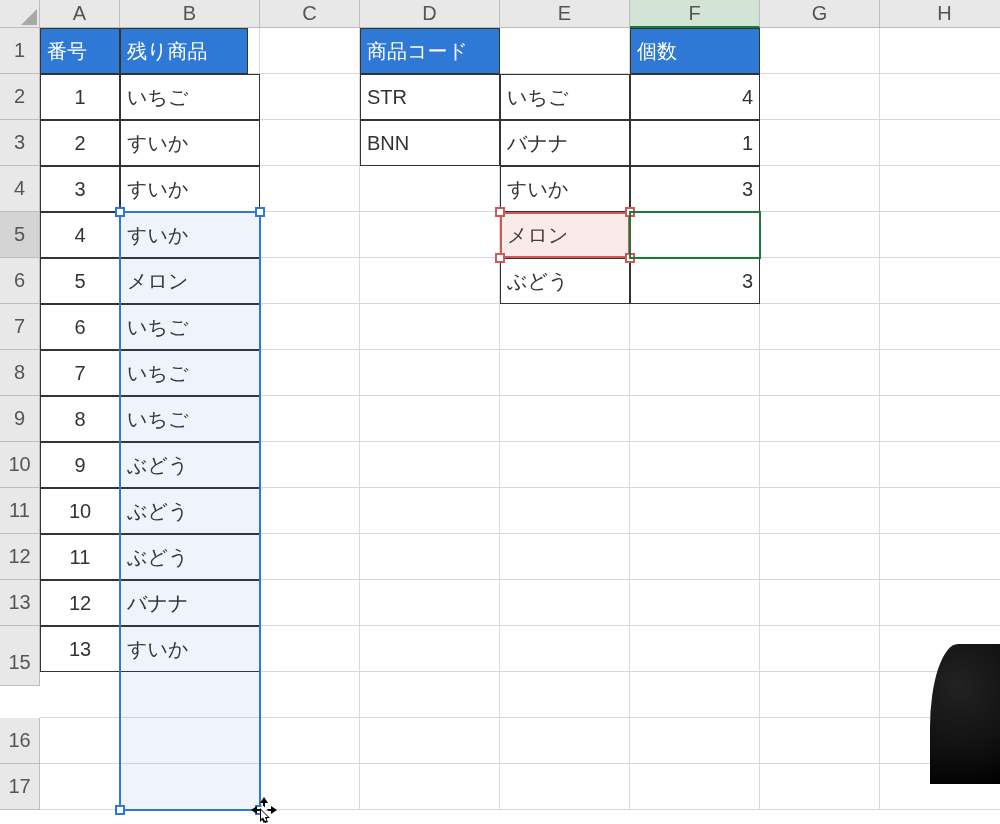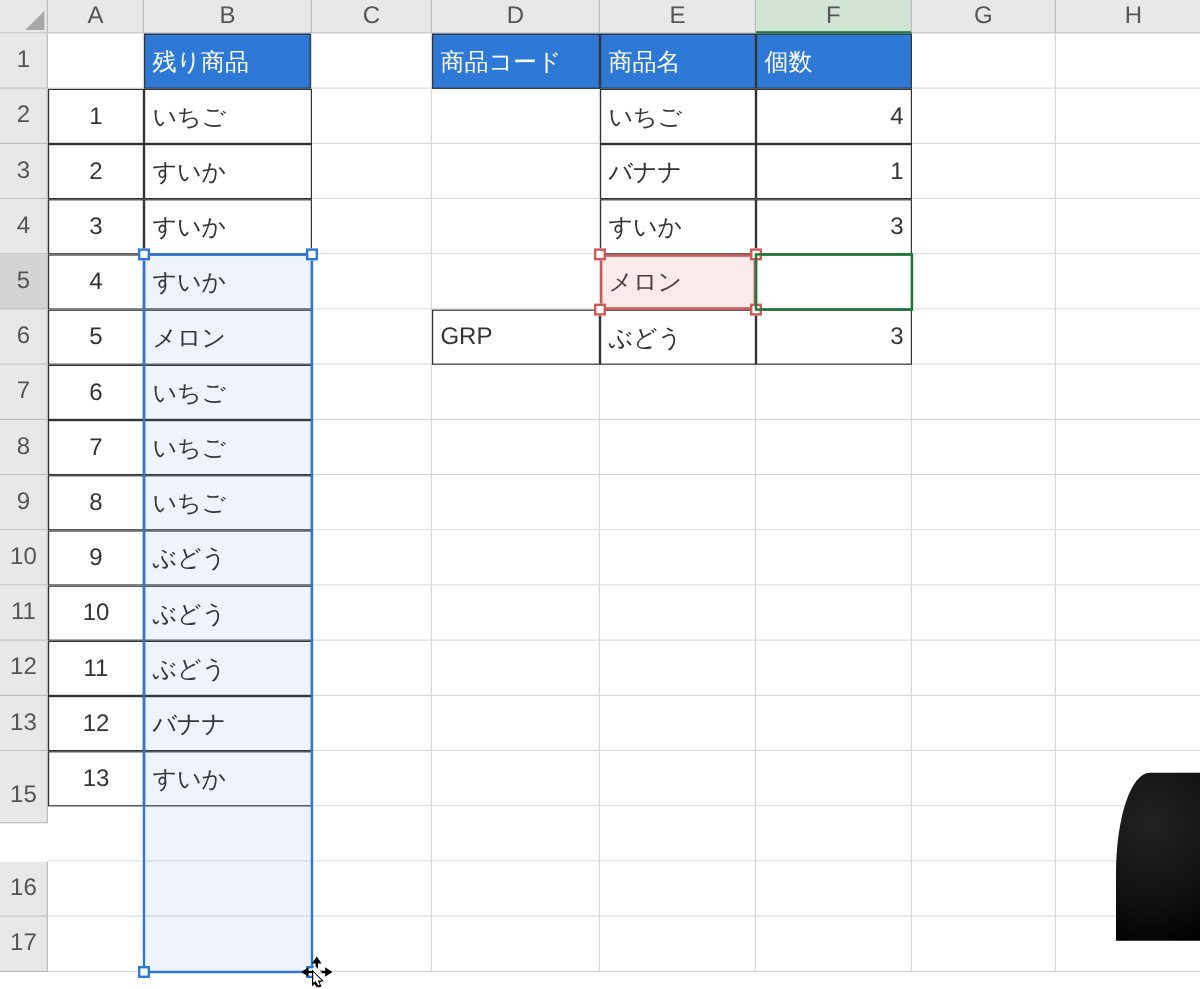--- a/index.html
+++ b/index.html
@@ -300,21 +300,22 @@
     <div class="cell" style="left: 880px; top: 718px; width: 130px; height: 46px;"></div>
     <div class="cell hdr-row" style="left: 0px; top: 764px; width: 40px; height: 46px;">17</div>
     <div class="cell" style="left: 40px; top: 764px; width: 80px; height: 46px;"></div>
     <div class="cell" style="left: 120px; top: 764px; width: 140px; height: 46px;"></div>
     <div class="cell" style="left: 260px; top: 764px; width: 100px; height: 46px;"></div>
     <div class="cell" style="left: 360px; top: 764px; width: 140px; height: 46px;"></div>
     <div class="cell" style="left: 500px; top: 764px; width: 130px; height: 46px;"></div>
     <div class="cell" style="left: 630px; top: 764px; width: 130px; height: 46px;"></div>
     <div class="cell" style="left: 760px; top: 764px; width: 120px; height: 46px;"></div>
     <div class="cell" style="left: 880px; top: 764px; width: 130px; height: 46px;"></div>
-    <div class="cell thead left" style="left: 120px; top: 28px; width: 139px; height: 46px;">残り商品</div>
+    <div class="cell thead left" style="left: 40px; top: 28px; width: 80px; height: 46px;">番号</div>
+    <div class="cell thead left" style="left: 120px; top: 28px; width: 128px; height: 46px;">残り商品</div>
     <div class="cell tcell center" style="left: 40px; top: 74px; width: 80px; height: 46px;">1</div>
     <div class="cell tcell left" style="left: 120px; top: 74px; width: 140px; height: 46px;">いちご</div>
     <div class="cell tcell center" style="left: 40px; top: 120px; width: 80px; height: 46px;">2</div>
     <div class="cell tcell left" style="left: 120px; top: 120px; width: 140px; height: 46px;">すいか</div>
     <div class="cell tcell center" style="left: 40px; top: 166px; width: 80px; height: 46px;">3</div>
     <div class="cell tcell left" style="left: 120px; top: 166px; width: 140px; height: 46px;">すいか</div>
     <div class="cell tcell center" style="left: 40px; top: 212px; width: 80px; height: 46px;">4</div>
     <div class="cell tcell left" style="left: 120px; top: 212px; width: 140px; height: 46px;">すいか</div>
     <div class="cell tcell center" style="left: 40px; top: 258px; width: 80px; height: 46px;">5</div>
     <div class="cell tcell left" style="left: 120px; top: 258px; width: 140px; height: 46px;">メロン</div>
@@ -328,31 +329,31 @@
     <div class="cell tcell left" style="left: 120px; top: 442px; width: 140px; height: 46px;">ぶどう</div>
     <div class="cell tcell center" style="left: 40px; top: 488px; width: 80px; height: 46px;">10</div>
     <div class="cell tcell left" style="left: 120px; top: 488px; width: 140px; height: 46px;">ぶどう</div>
     <div class="cell tcell center" style="left: 40px; top: 534px; width: 80px; height: 46px;">11</div>
     <div class="cell tcell left" style="left: 120px; top: 534px; width: 140px; height: 46px;">ぶどう</div>
     <div class="cell tcell center" style="left: 40px; top: 580px; width: 80px; height: 46px;">12</div>
     <div class="cell tcell left" style="left: 120px; top: 580px; width: 140px; height: 46px;">バナナ</div>
     <div class="cell tcell center" style="left: 40px; top: 626px; width: 80px; height: 46px;">13</div>
     <div class="cell tcell left" style="left: 120px; top: 626px; width: 140px; height: 46px;">すいか</div>
     <div class="cell thead left" style="left: 360px; top: 28px; width: 140px; height: 46px;">商品コード</div>
-    <div class="cell thead left" style="left: 500px; top: 28px; width: 130px; height: 46px;">商品名</div>
     <div class="cell thead left" style="left: 630px; top: 28px; width: 130px; height: 46px;">個数</div>
+    <div class="cell tcell left" style="left: 360px; top: 74px; width: 140px; height: 46px;">STR</div>
     <div class="cell tcell left" style="left: 500px; top: 74px; width: 130px; height: 46px;">いちご</div>
     <div class="cell tcell right" style="left: 630px; top: 74px; width: 130px; height: 46px;">4</div>
+    <div class="cell tcell left" style="left: 360px; top: 120px; width: 140px; height: 46px;">BNN</div>
     <div class="cell tcell left" style="left: 500px; top: 120px; width: 130px; height: 46px;">バナナ</div>
     <div class="cell tcell right" style="left: 630px; top: 120px; width: 130px; height: 46px;">1</div>
     <div class="cell tcell left" style="left: 500px; top: 166px; width: 130px; height: 46px;">すいか</div>
     <div class="cell tcell right" style="left: 630px; top: 166px; width: 130px; height: 46px;">3</div>
     <div class="cell tcell left" style="left: 500px; top: 212px; width: 130px; height: 46px;">メロン</div>
     <div class="cell tcell left" style="left: 630px; top: 212px; width: 130px; height: 46px;"></div>
-    <div class="cell tcell left" style="left: 360px; top: 258px; width: 140px; height: 46px;">GRP</div>
     <div class="cell tcell left" style="left: 500px; top: 258px; width: 130px; height: 46px;">ぶどう</div>
     <div class="cell tcell right" style="left: 630px; top: 258px; width: 130px; height: 46px;">3</div>
     <div class="sel-range" style="left: 119px; top: 211px; width: 142px; height: 600px;"></div>
     <div class="sel-handle" style="left: 115px; top: 207px;"></div>
     <div class="sel-handle" style="left: 255px; top: 207px;"></div>
     <div class="sel-handle" style="left: 115px; top: 805px;"></div>
     <div class="sel-handle" style="left: 255px; top: 805px;"></div>
     <div class="red-range" style="left: 500px; top: 212px; width: 130px; height: 46px;"></div>
     <div class="red-handle" style="left: 495px; top: 207px;"></div>
     <div class="red-handle" style="left: 625px; top: 207px;"></div>

